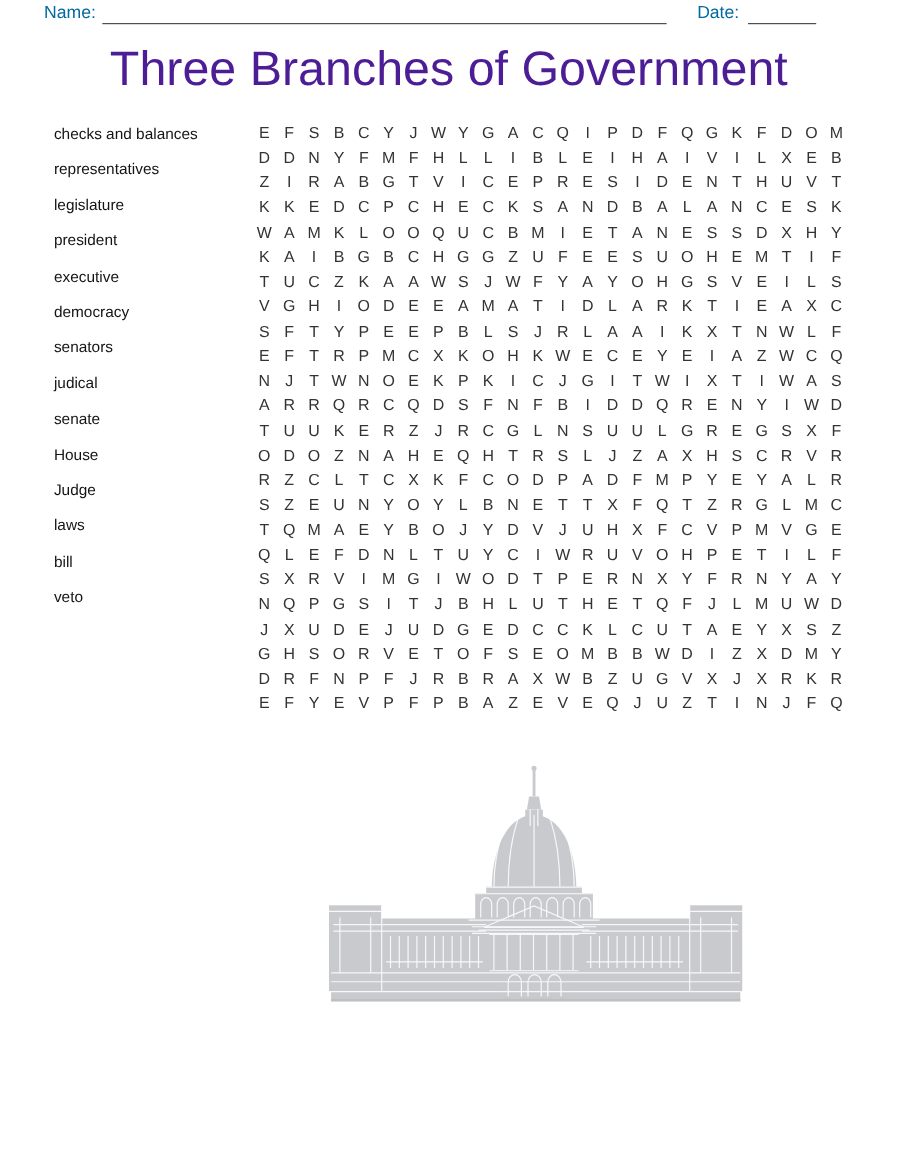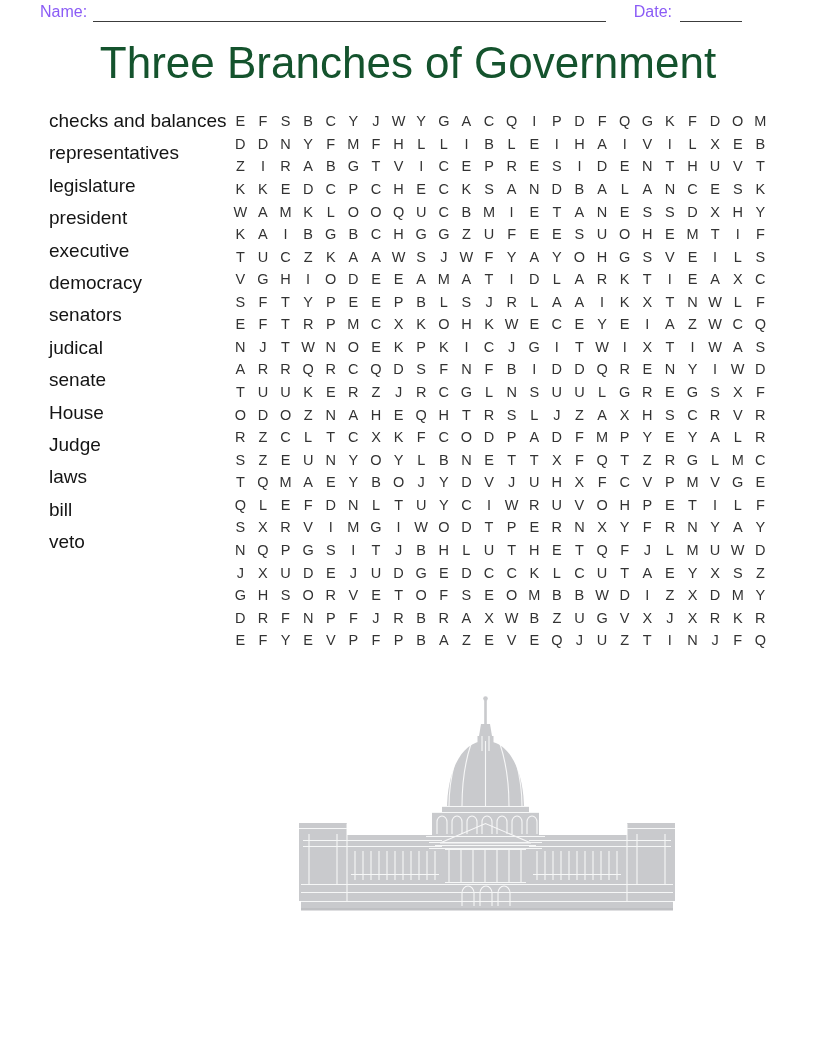--- a/index.html
+++ b/index.html
@@ -12,21 +12,21 @@
     overflow: hidden;
   }
 
   
   .header-row {
     position: absolute;
     left: 40px; top: 2px; right: 74px;
     display: flex;
     align-items: flex-end;
     font-size: 16px;
-    color: #8b5cf6;
+    color: #0369a1;
   }
   .h-label { line-height: 20px; white-space: nowrap; }
   .fill-line {
     flex: 1 1 auto;
     border-bottom: 1.6px solid #3c3c3c;
     height: 17px;
     margin: 0 6px;
   }
   .date-line {
     flex: 0 0 62px;
@@ -37,33 +37,33 @@
   .date-gap { flex: 0 0 22px; }
 
   
   .title {
     position: absolute;
     left: 0; right: 0; top: 38px;
     text-align: center;
     font-size: 44px;
     font-weight: 400;
     letter-spacing: 0px;
-    color: #14532d;
+    color: #4c1d95;
   }
 
   
   .word-list {
     position: absolute;
     left: 49px; top: 105px;
     width: 180px;
   }
   .word-item {
     height: 32.4px;
     line-height: 32.4px;
-    font-size: 19px;
+    font-size: 14px;
     color: #141414;
     white-space: nowrap;
   }
 
   
   .letter-grid {
     position: absolute;
     left: 229px; top: 110px;
     display: grid;
     grid-template-columns: repeat(24, 22.61px);

